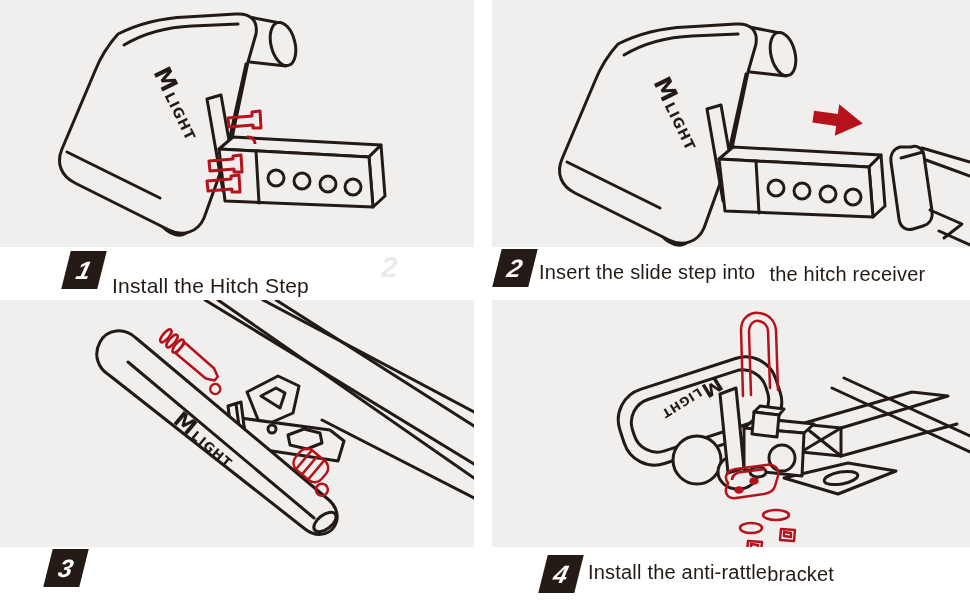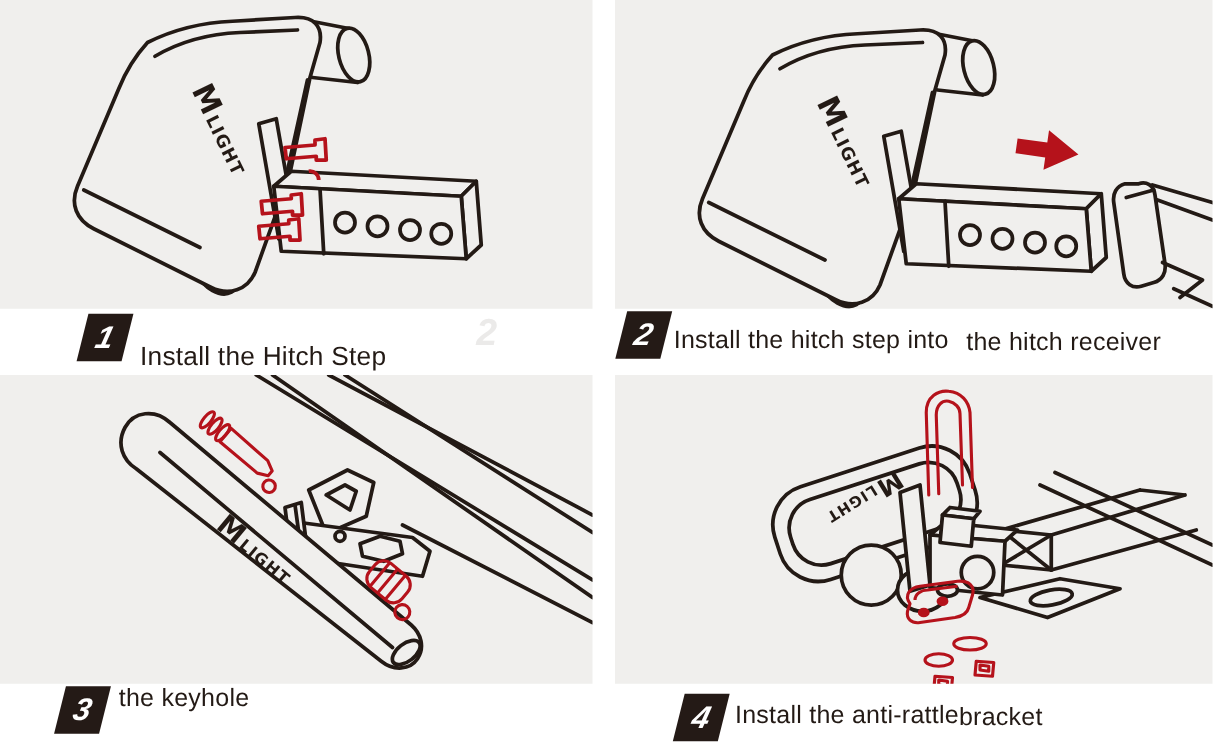--- a/index.html
+++ b/index.html
@@ -208,25 +208,24 @@
 
 <div class="badge b1">
     <span>1</span>
   </div>
 <div class="caption c1"><span>Install the Hitch Step</span></div>
 <div class="ghost">2</div>
 
 <div class="badge b2">
     <span>2</span>
   </div>
-<div class="caption c2"><span>Install the hitch step into</span><span class="part-b">the hitch receiver</span></div>
+<div class="caption c2"><span>Insert the slide step into</span><span class="part-b">the hitch receiver</span></div>
 
 <div class="badge b3">
     <span>3</span>
   </div>
 <div class="caption c3">
-  <div>the keyhole</div>
 </div>
 
 <div class="badge b4">
     <span>4</span>
   </div>
 <div class="caption c4"><span>Install the anti-rattle</span><span class="part-b4">bracket</span></div>
 
 </body></html>

